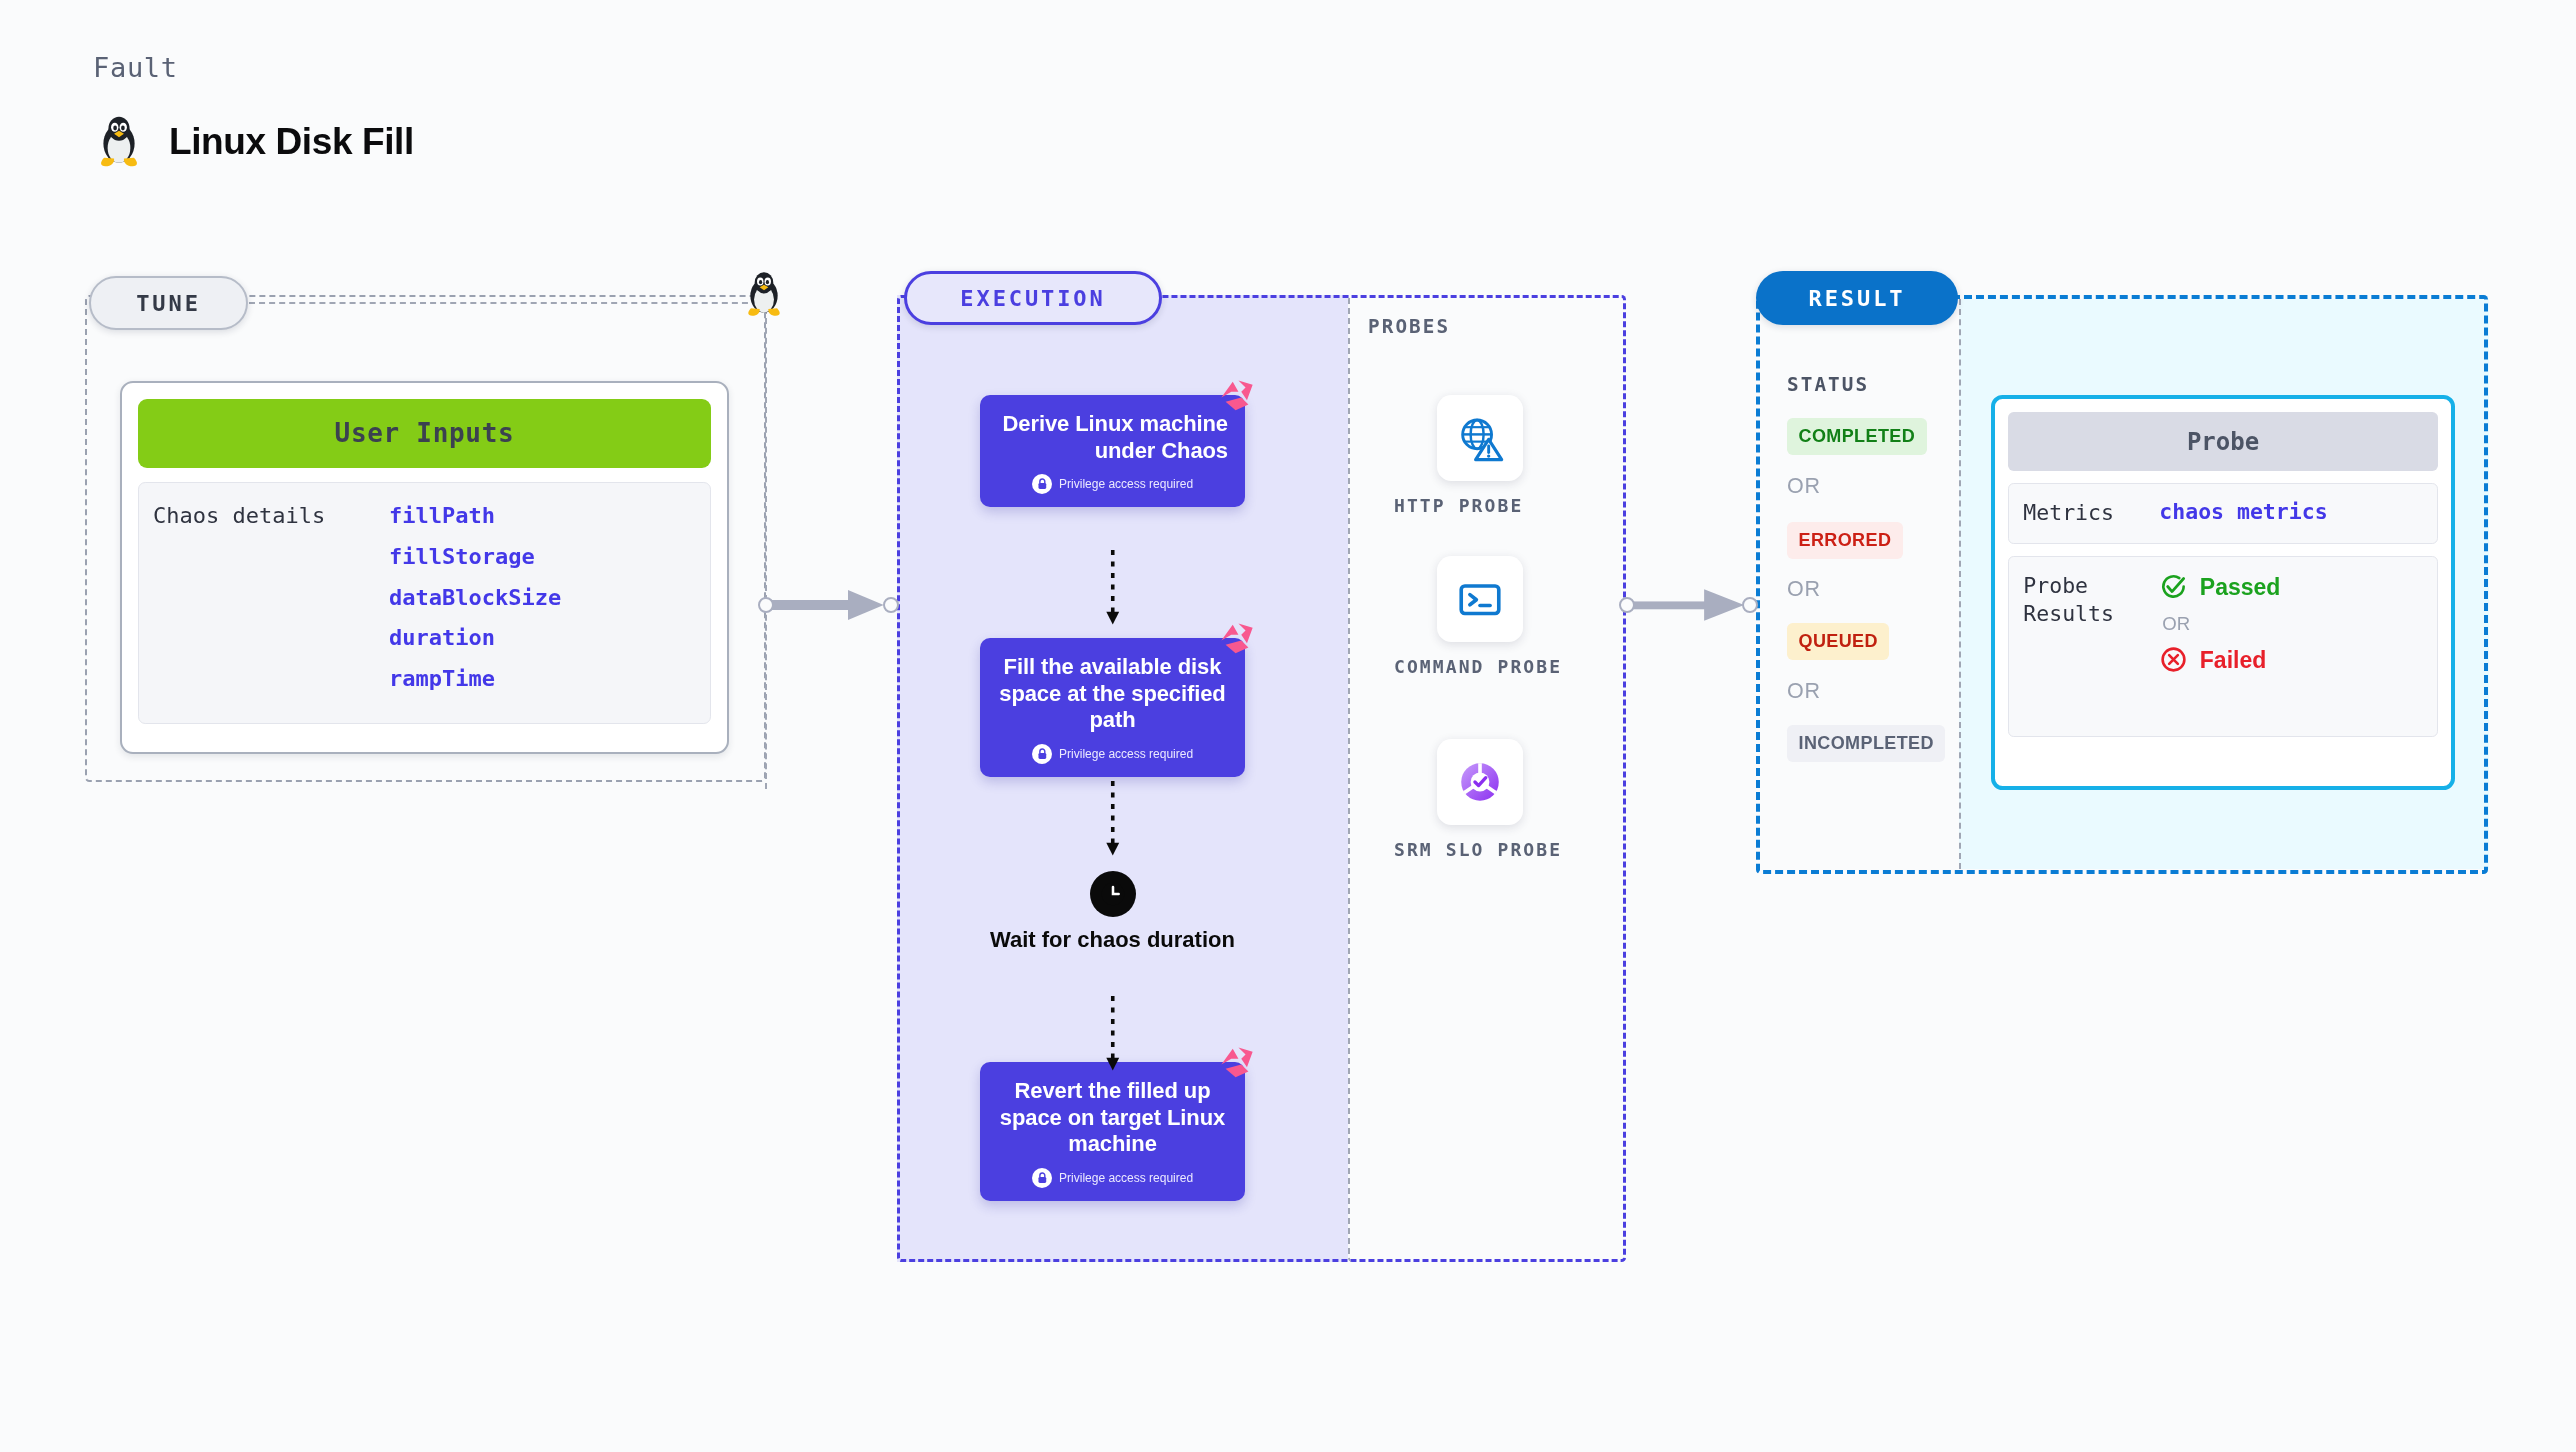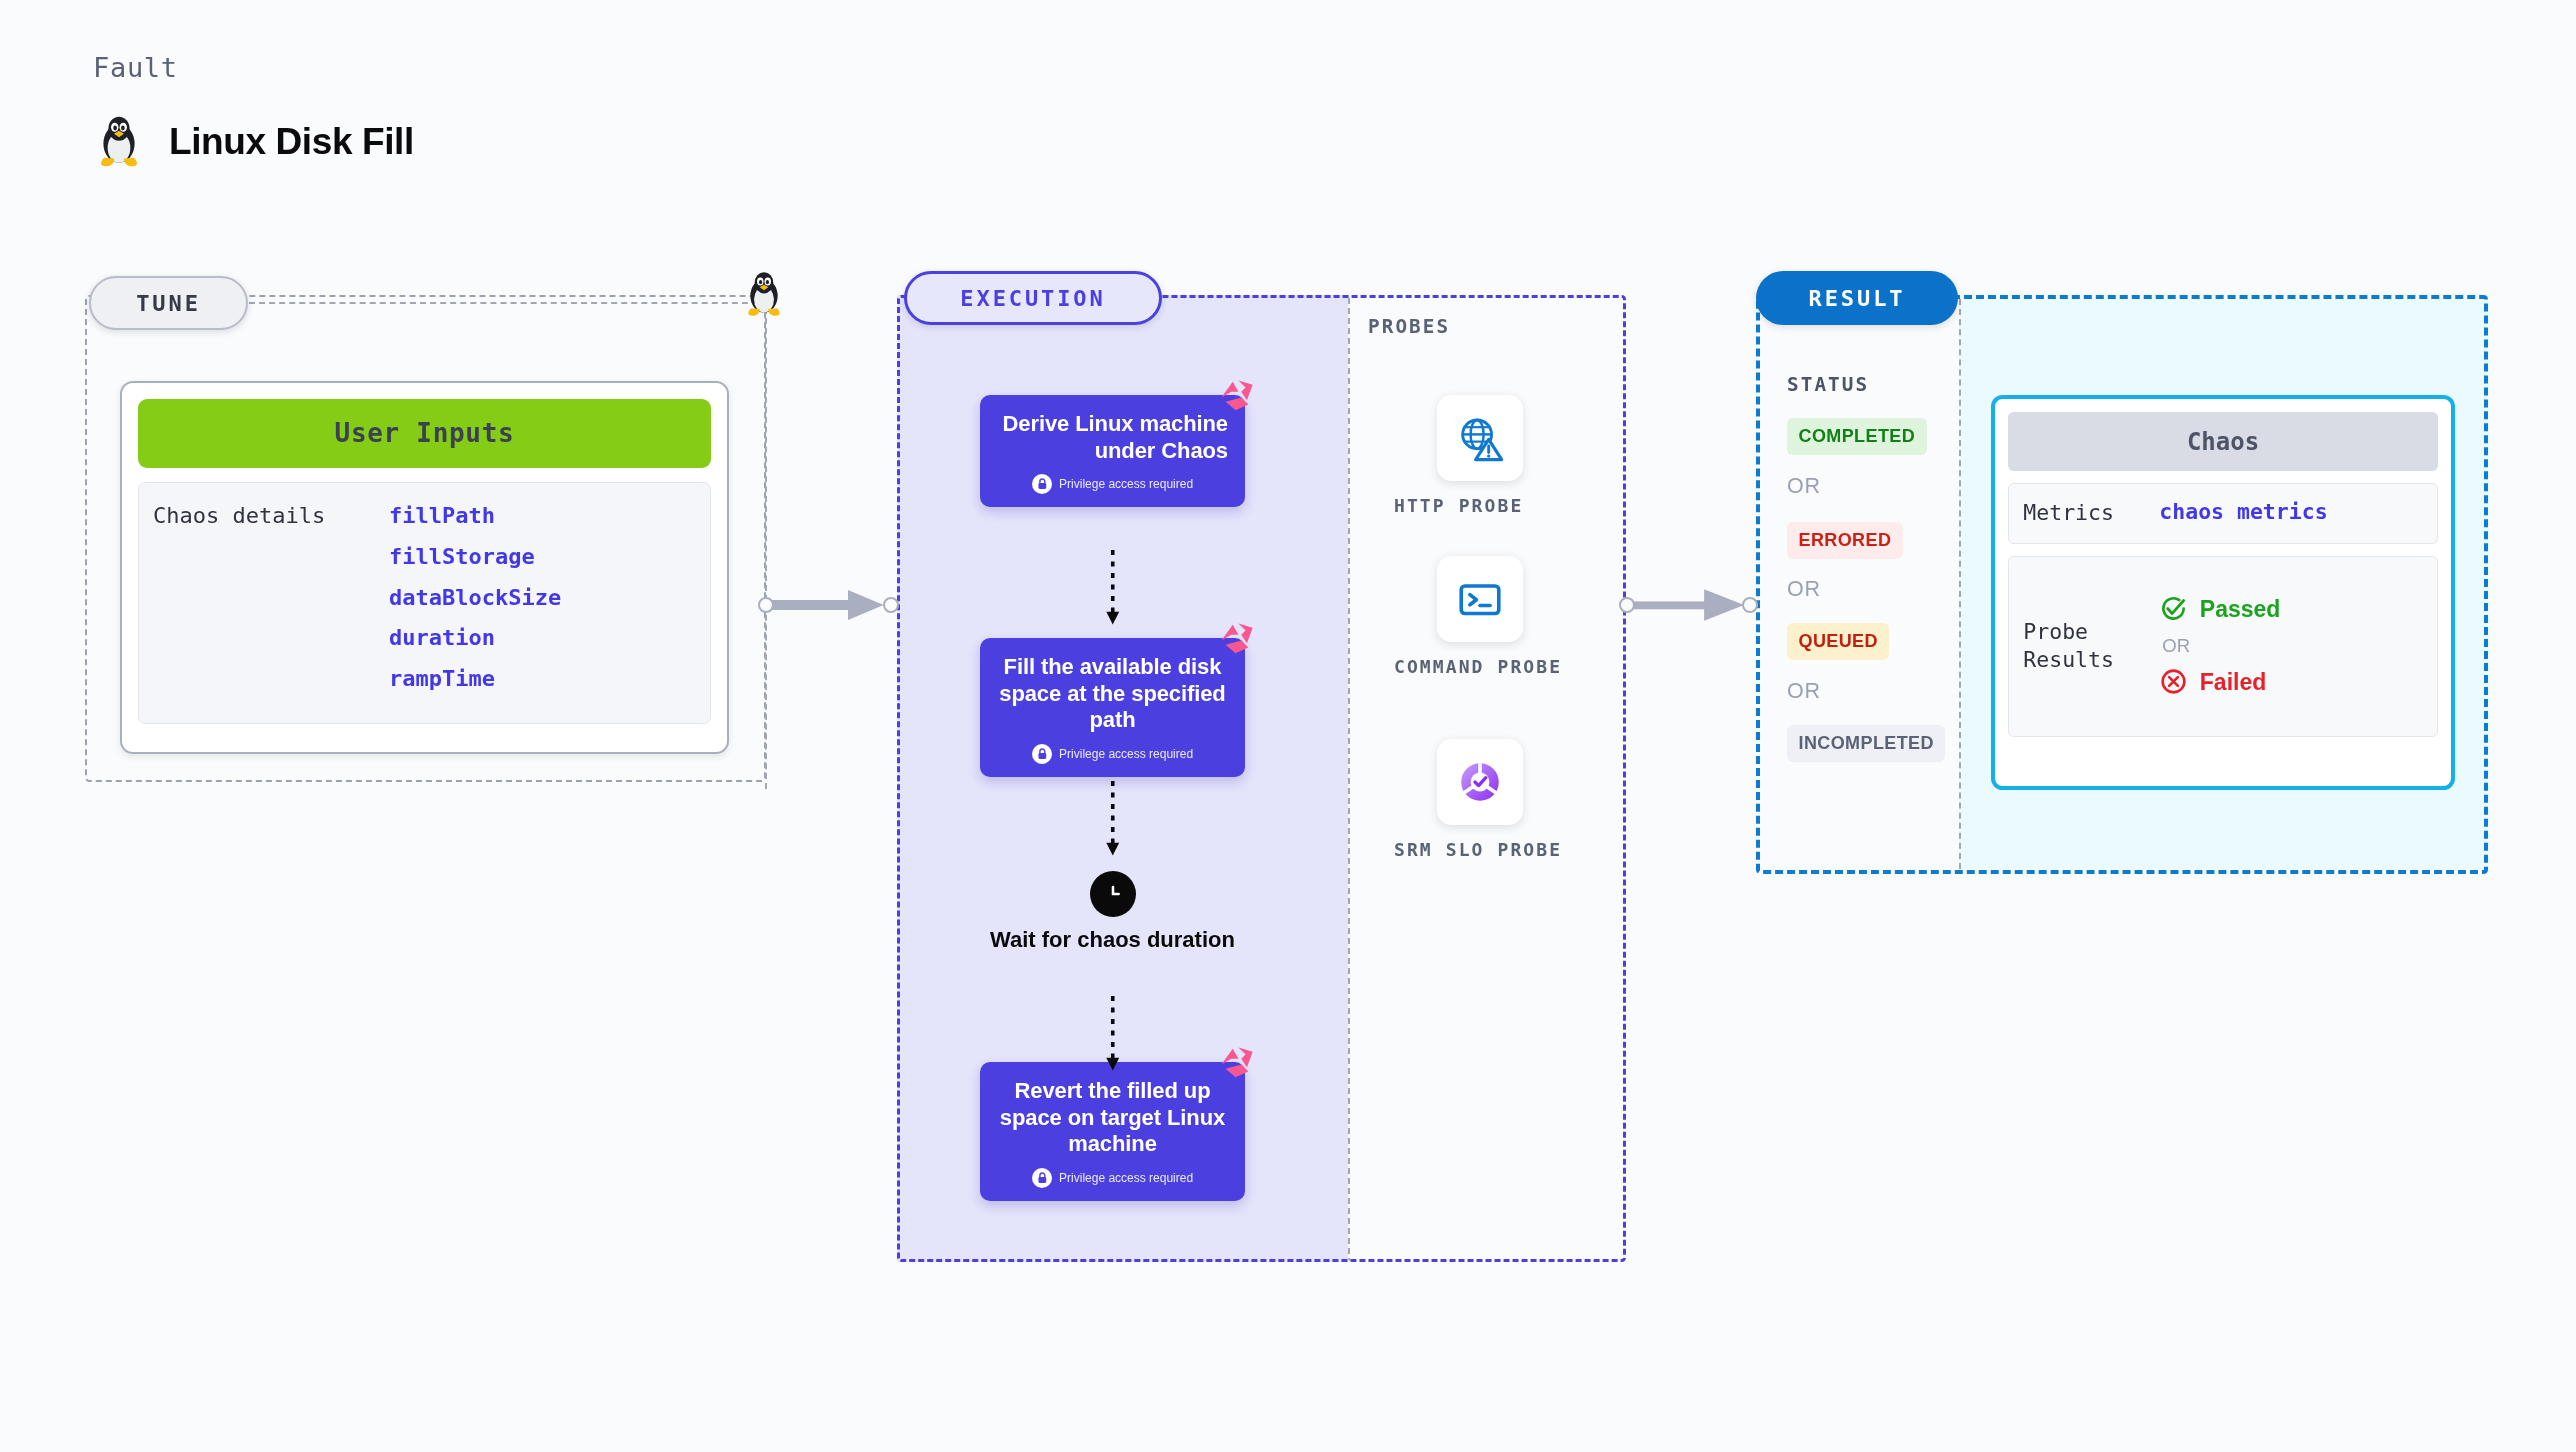--- a/index.html
+++ b/index.html
@@ -436,28 +436,28 @@
 
   <div class="badge" style="top:418px; background:#dff4dd; color:#128017;text-align:right;">COMPLETED</div>
   <div class="or-text" style="top:474px;">OR</div>
   <div class="badge" style="top:522px; background:#fdeceb; color:#cc2015;">ERRORED</div>
   <div class="or-text" style="top:577px;">OR</div>
   <div class="badge" style="top:623px; background:#fdf0cd; color:#c0200f;">QUEUED</div>
   <div class="or-text" style="top:679px;">OR</div>
   <div class="badge" style="top:725px; background:#eff0f5; color:#5a6275;">INCOMPLETED</div>
 
   <div class="output-card">
-    <div class="out-head">Chaos</div>
+    <div class="out-head">Probe</div>
 
     <div class="out-row">
       <div class="out-key">Metrics</div>
       <div class="out-val-link">chaos metrics</div>
     </div>
 
-    <div class="out-row" style="height:181px; align-items:center;">
+    <div class="out-row" style="height:181px; align-items:flex-start;">
       <div class="out-key">Probe Results</div>
       <div>
         <div class="pr-line">
           <span>
             <svg width="29" height="29" viewBox="0 0 40 40">
               <path d="M34 20 A14 14 0 1 1 28 8.4" fill="none" stroke="#1ba21e" stroke-width="3.6" stroke-linecap="round"></path>
               <path d="M12 20 L18 27 L34 9" fill="none" stroke="#1ba21e" stroke-width="3.8" stroke-linecap="round" stroke-linejoin="round"></path>
             </svg>
           </span>
           <span class="pr-text" style="color:#1ba21e;">Passed</span>

